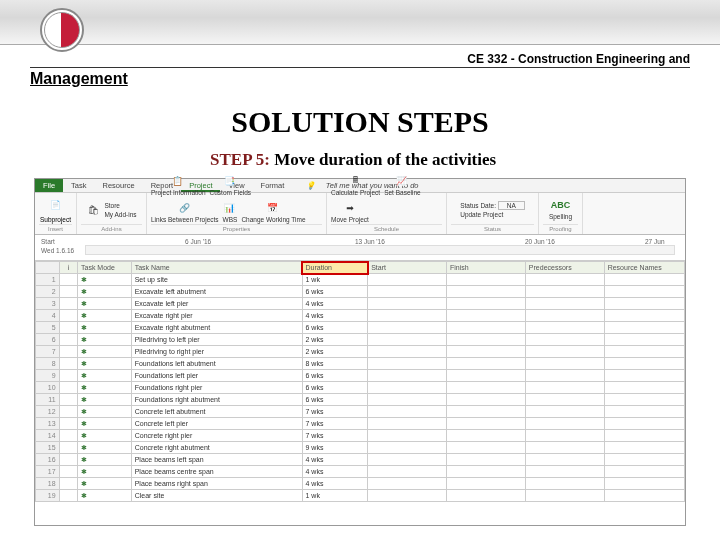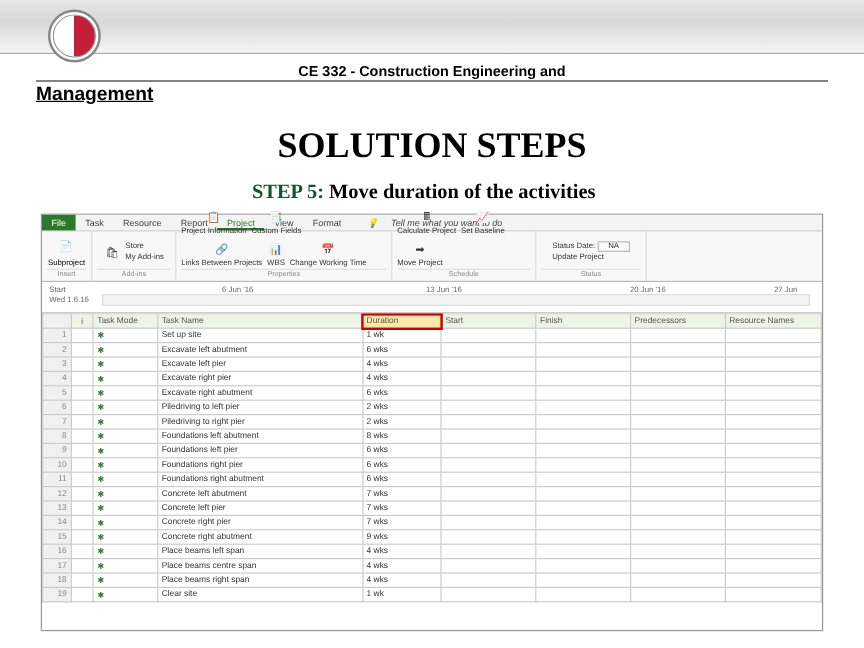--- a/index.html
+++ b/index.html
@@ -32,21 +32,21 @@
     position: absolute;
     top: 2px; left: 2px; right: 2px; bottom: 2px;
     border-radius: 50%;
     background: linear-gradient(90deg, #fff 0%, #fff 48%, #c41e3a 48%, #c41e3a 100%);
     border: 1px solid #999;
   }
   .course-line {
     position: absolute;
     top: 52px; left: 30px; right: 30px;
     border-bottom: 1px solid #333;
-    text-align: center;
+    text-align: right;
     font-size: 12px;
     font-weight: bold;
     padding-bottom: 1px;
   }
   .course-sub {
     position: absolute;
     top: 70px; left: 30px;
     font-size: 16px;
     font-weight: bold;
     text-decoration: underline;
@@ -59,21 +59,21 @@
     font-size: 30px;
     font-weight: bold;
   }
   .step {
     position: absolute;
     top: 150px; left: 210px;
     font-family: "Times New Roman", serif;
     font-size: 17px;
     font-weight: bold;
   }
-  .step-label { color: #14532d; text-align: right; }
+  .step-label { color: #7f1d1d; text-align: right; }
   .screenshot {
     position: absolute;
     top: 178px; left: 34px; right: 34px; bottom: 14px;
     border: 1px solid #999;
     background: #fff;
     font-size: 7.5px;
     font-family: "Segoe UI", sans-serif;
   }
   .ribbon-tabs {
     height: 14px;
@@ -244,20 +244,26 @@
     </div>
     <div class="ribbon-group" style="width:92px">
       <div class="icons">
         <div class="mini-text">
           <div><span>Status Date:</span> <span style="border:1px solid #bbb;padding:0 8px">NA</span></div>
           <div>Update Project</div>
         </div>
       </div>
       <div class="grp-label">Status</div>
     </div>
+    <div class="ribbon-group" style="width:44px">
+      <div class="icons">
+          <div style="text-align:center"><span class="ico" style="color:#2b7a2b;font-weight:bold">ABC</span><div class="mini-text">Spelling</div></div>
+        </div>
+      <div class="grp-label">Proofing</div>
+    </div>
   </div>
 
   <div class="timeline">
     <div class="t-label" style="top:3px;left:6px">Start</div>
     <div class="t-label" style="top:12px;left:6px">Wed 1.6.16</div>
     <div class="t-label" style="top:3px;left:150px">6 Jun '16</div>
     <div class="t-label" style="top:3px;left:320px">13 Jun '16</div>
     <div class="t-label" style="top:3px;left:490px">20 Jun '16</div>
     <div class="t-label" style="top:3px;left:610px">27 Jun</div>
     <div style="position:absolute;top:10px;left:50px;right:10px;height:10px;background:#f4f4f4;border:1px solid #ddd"></div>

